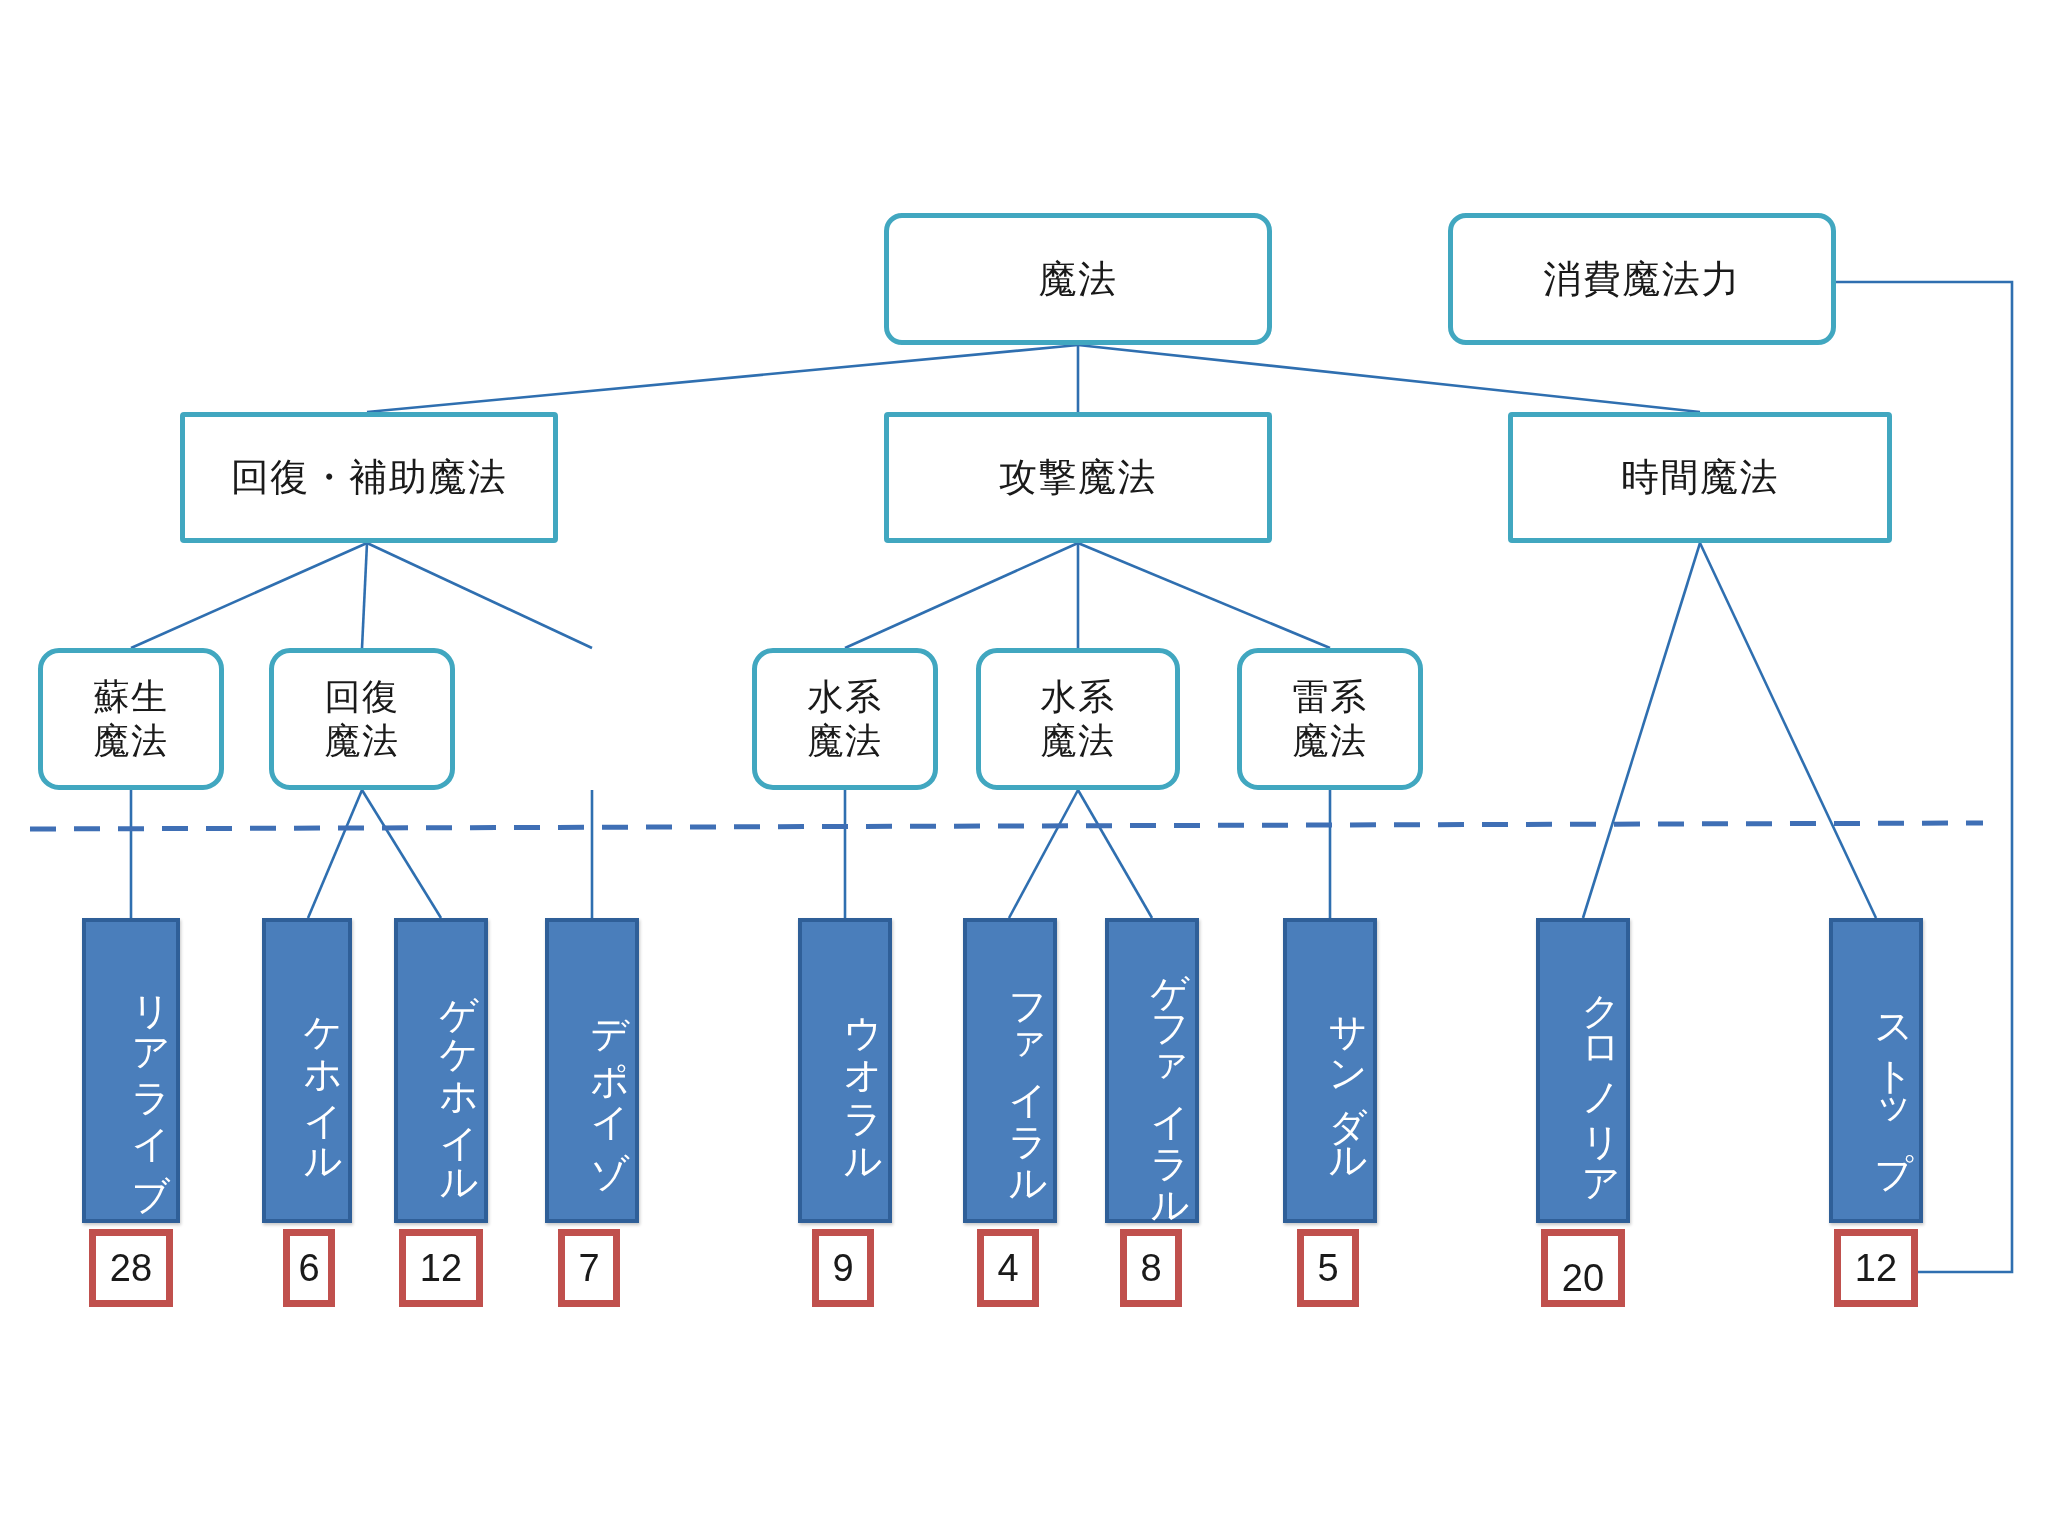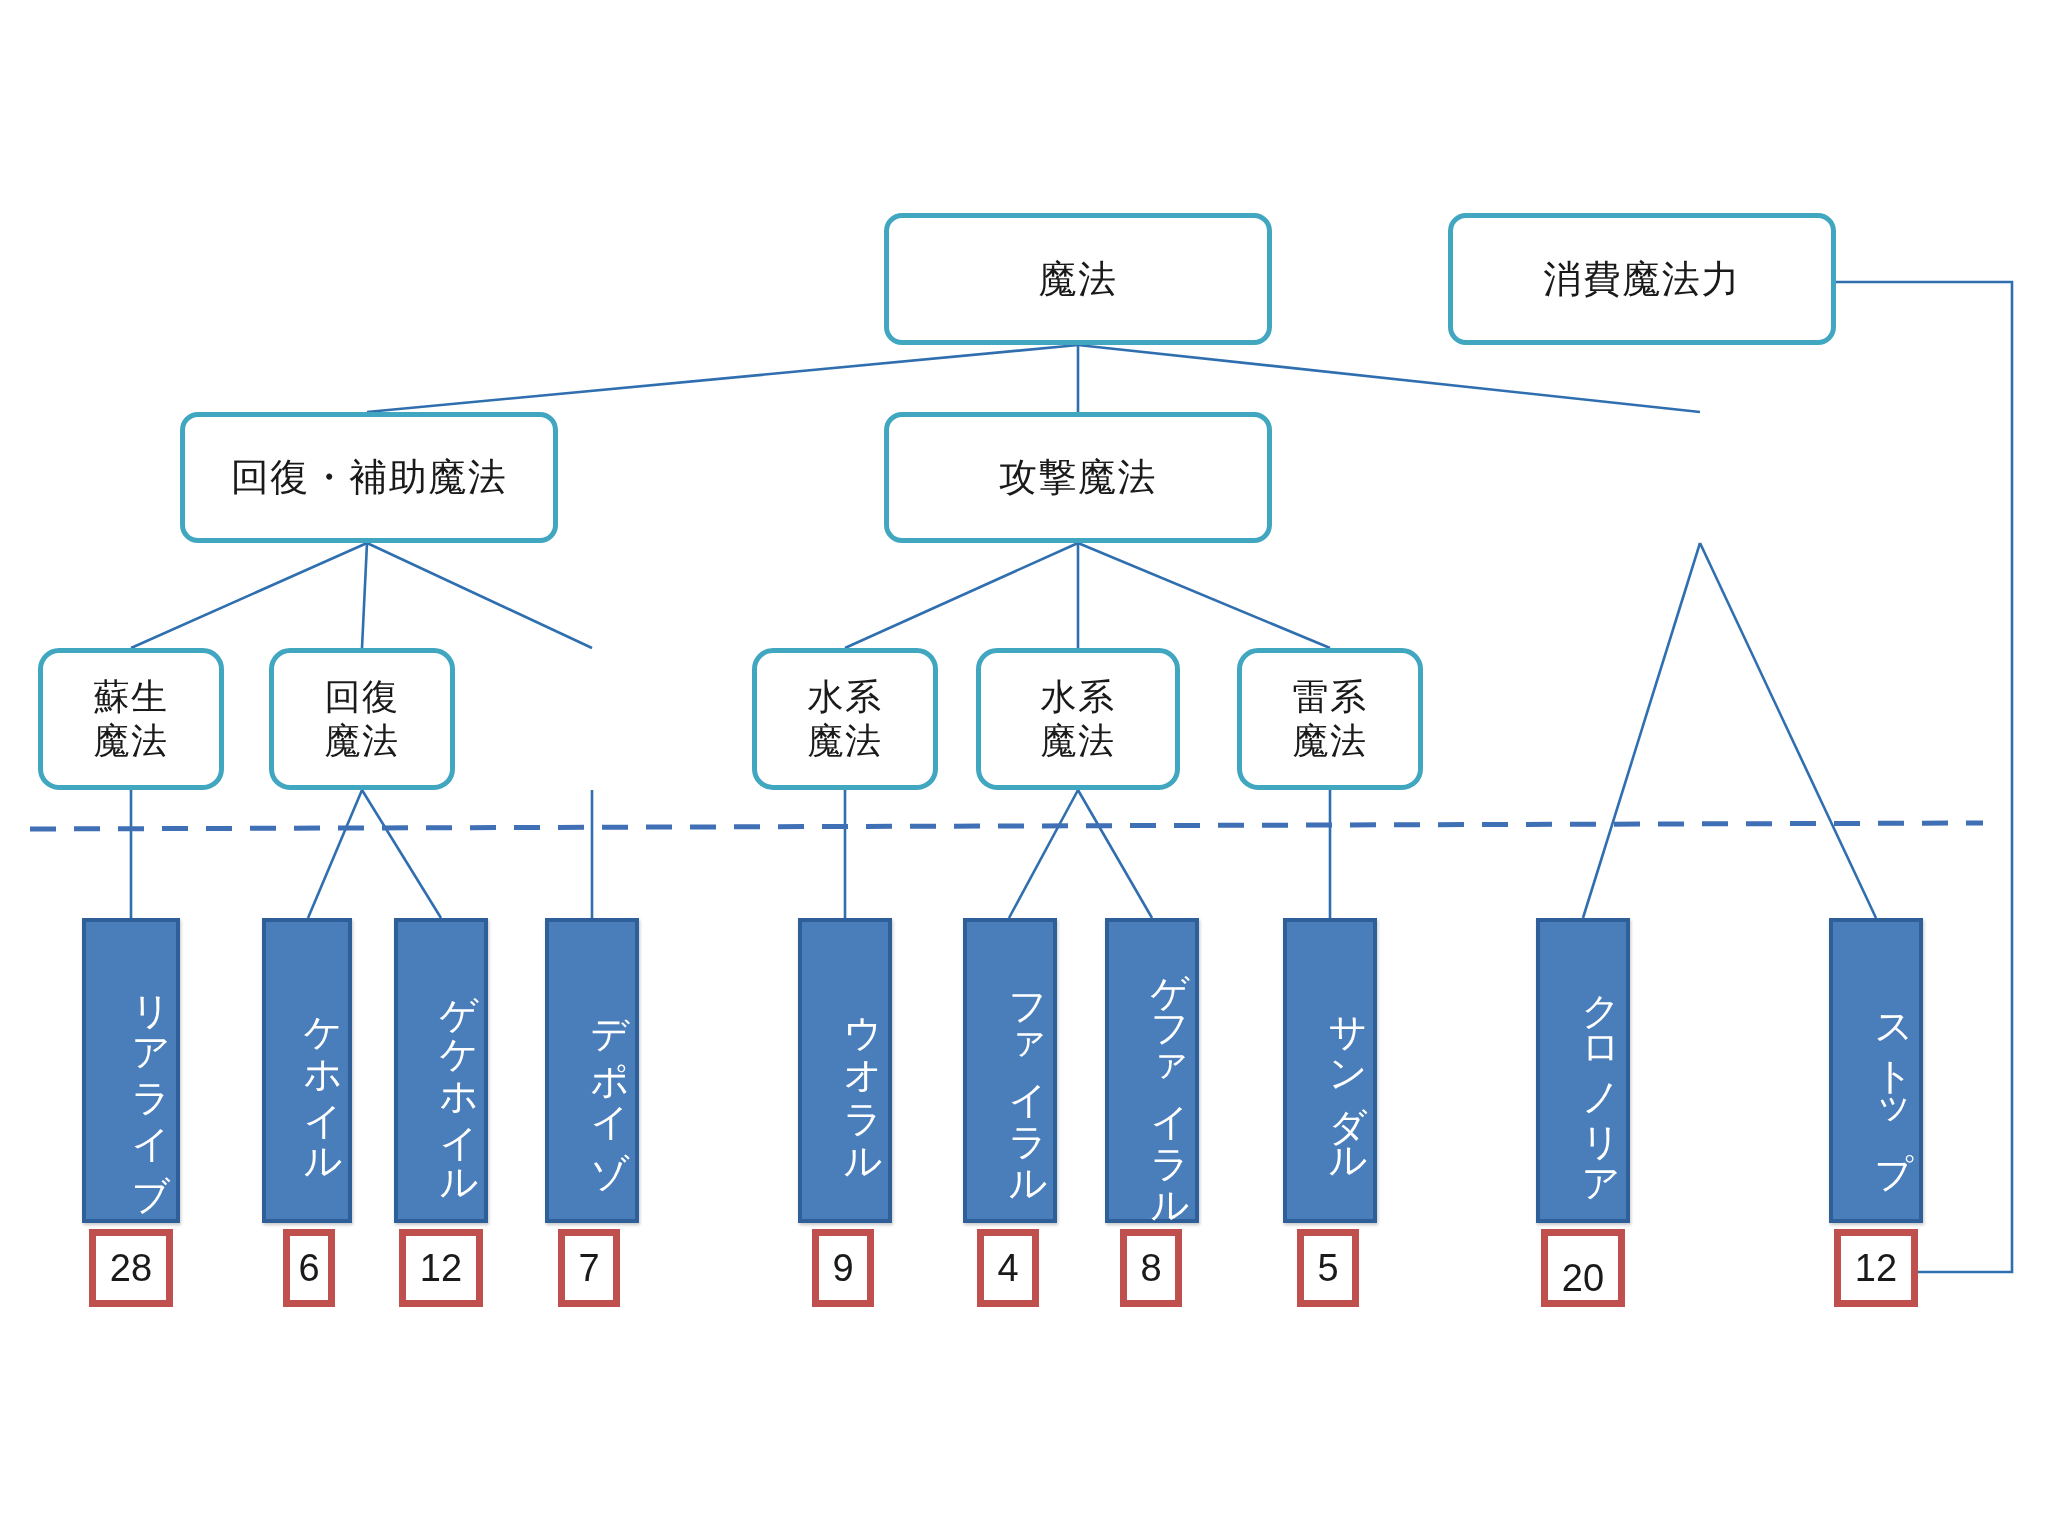--- a/index.html
+++ b/index.html
@@ -35,21 +35,21 @@
     display: flex;
     align-items: center;
     justify-content: center;
     color: #1a1a1a;
     font-weight: 400;
     line-height: 1.22;
     text-align: center;
     letter-spacing: 0.04em;
   }
   .cat-box.lvl1 { font-size: 38px; border-radius: 18px; }
-  .cat-box.lvl2 { font-size: 38px; border-radius: 18px; }
+  .cat-box.lvl2 { font-size: 38px; border-radius: 4px; }
   .cat-box.lvl3 { font-size: 36px; border-radius: 21px; }
   .cat-box.lvl3 .txt { display: block; }
 
   .spell-box {
     position: absolute;
     box-sizing: border-box;
     border: 4px solid #2f5f98;
     background: #4a7ebb;
     color: #ffffff;
     font-size: 38px;
@@ -124,20 +124,23 @@
   </div>
 
   <div class="cat-box lvl2" style="left:180px; top:412px; width:378px; height:131px;">
     <span>回復・補助魔法</span>
   </div>
 
   <div class="cat-box lvl2" style="left:884px; top:412px; width:388px; height:131px;">
     <span>攻撃魔法</span>
   </div>
 
+  <div class="cat-box lvl2" style="left:1508px; top:412px; width:384px; height:131px;">
+    <span>時間魔法</span>
+  </div>
 
   <div class="cat-box lvl3" style="left:38px; top:648px; width:186px; height:142px;">
     <div>
       <span class="txt">蘇生</span>
       <span class="txt">魔法</span>
     </div>
   </div>
 
   <div class="cat-box lvl3" style="left:269px; top:648px; width:186px; height:142px;">
     <div>

